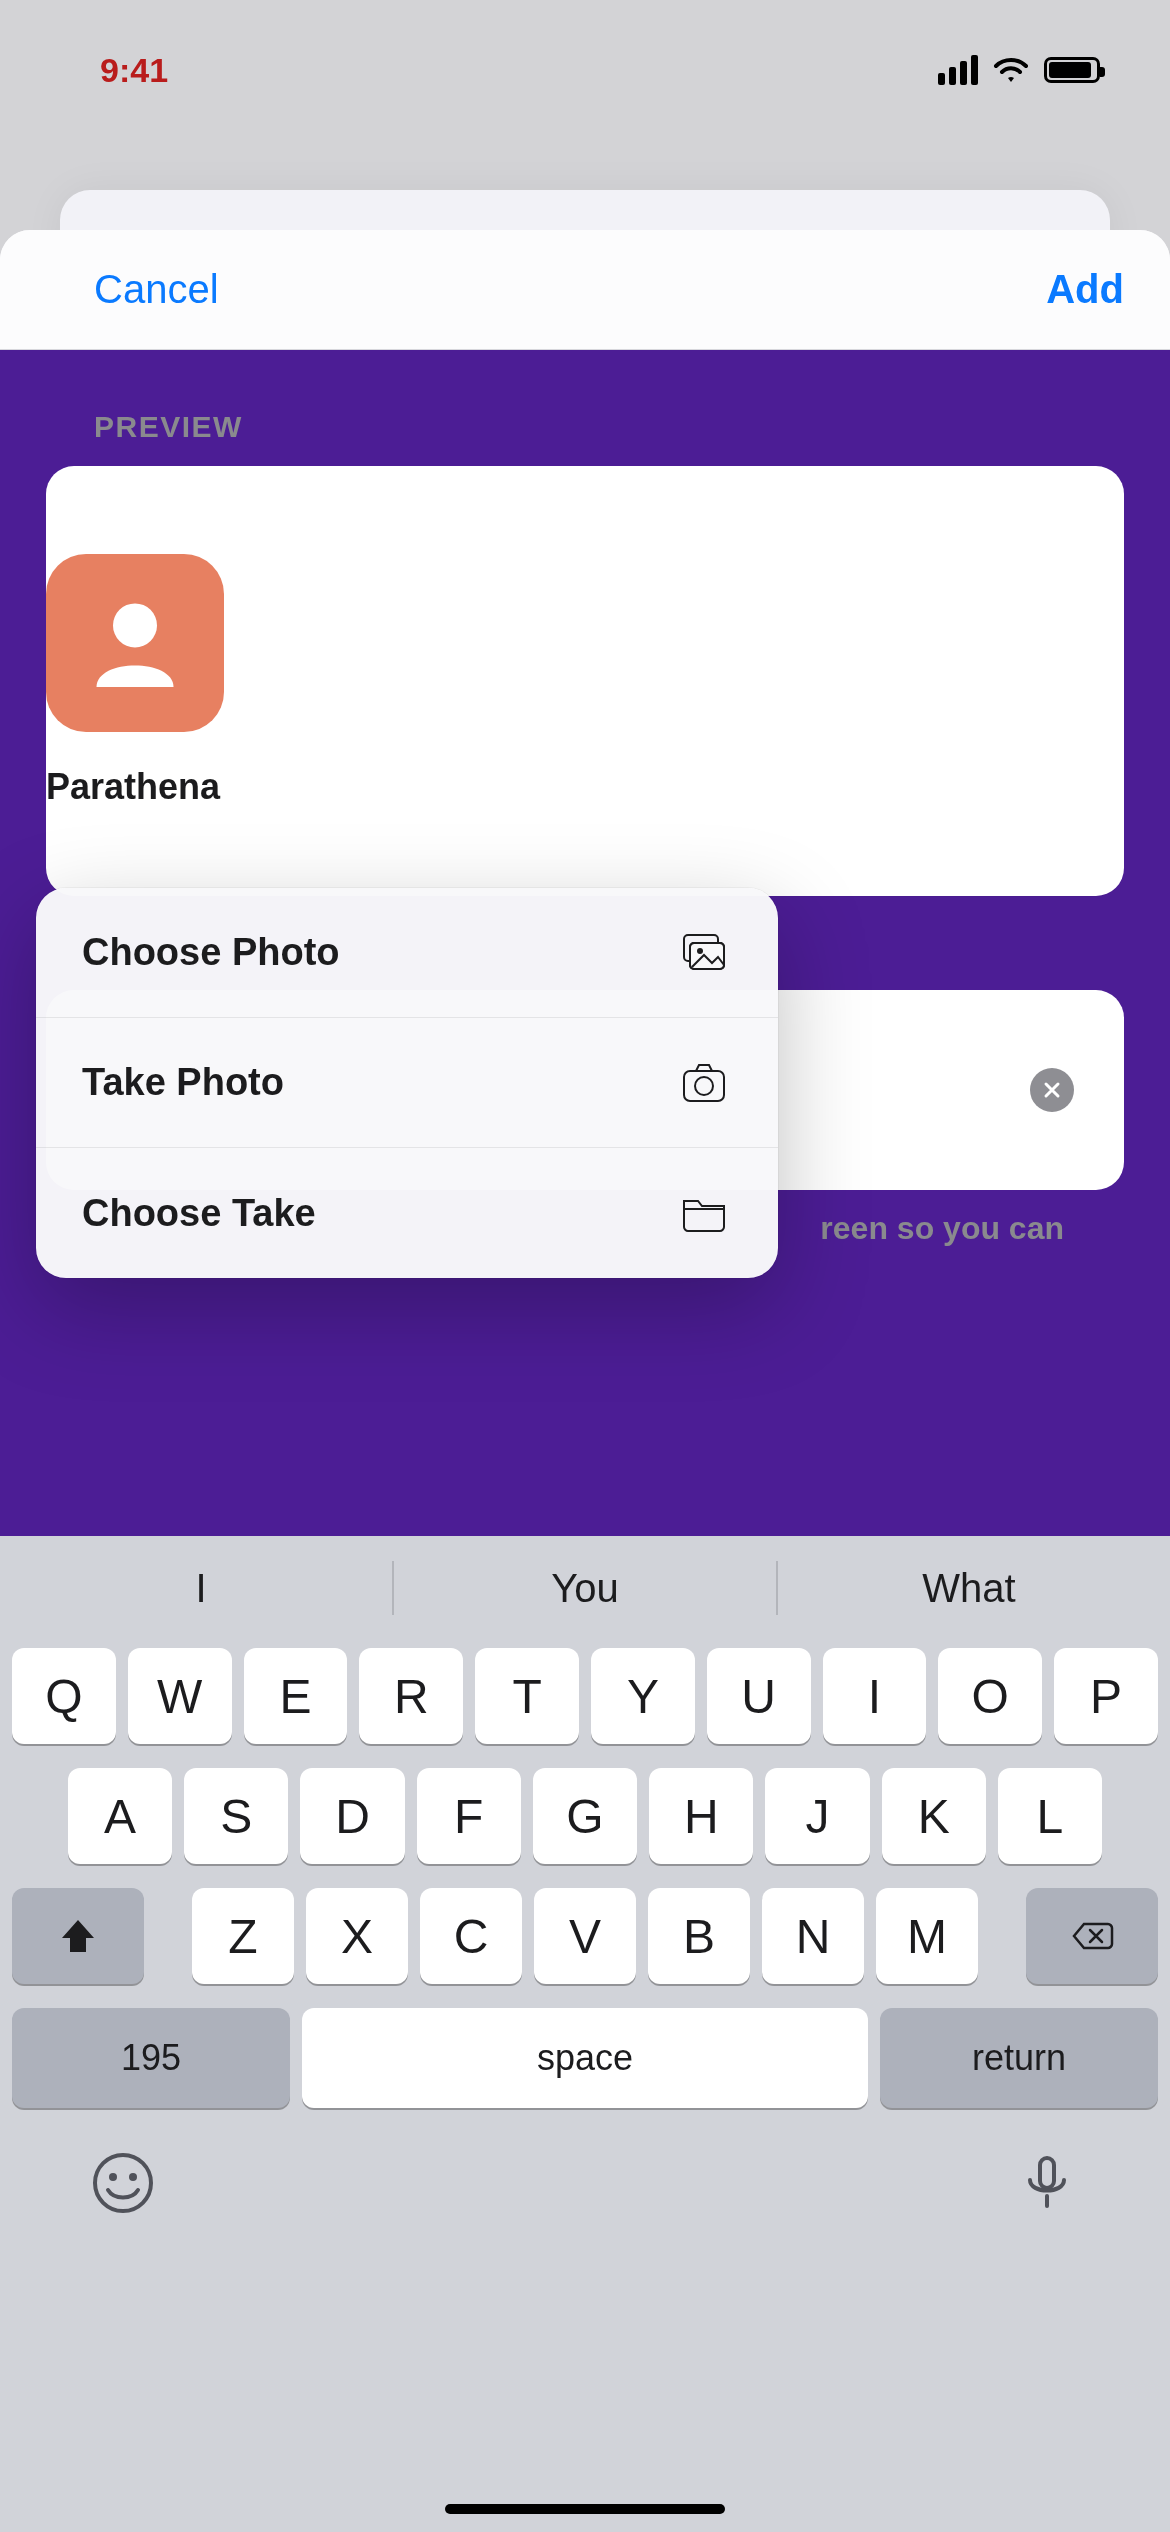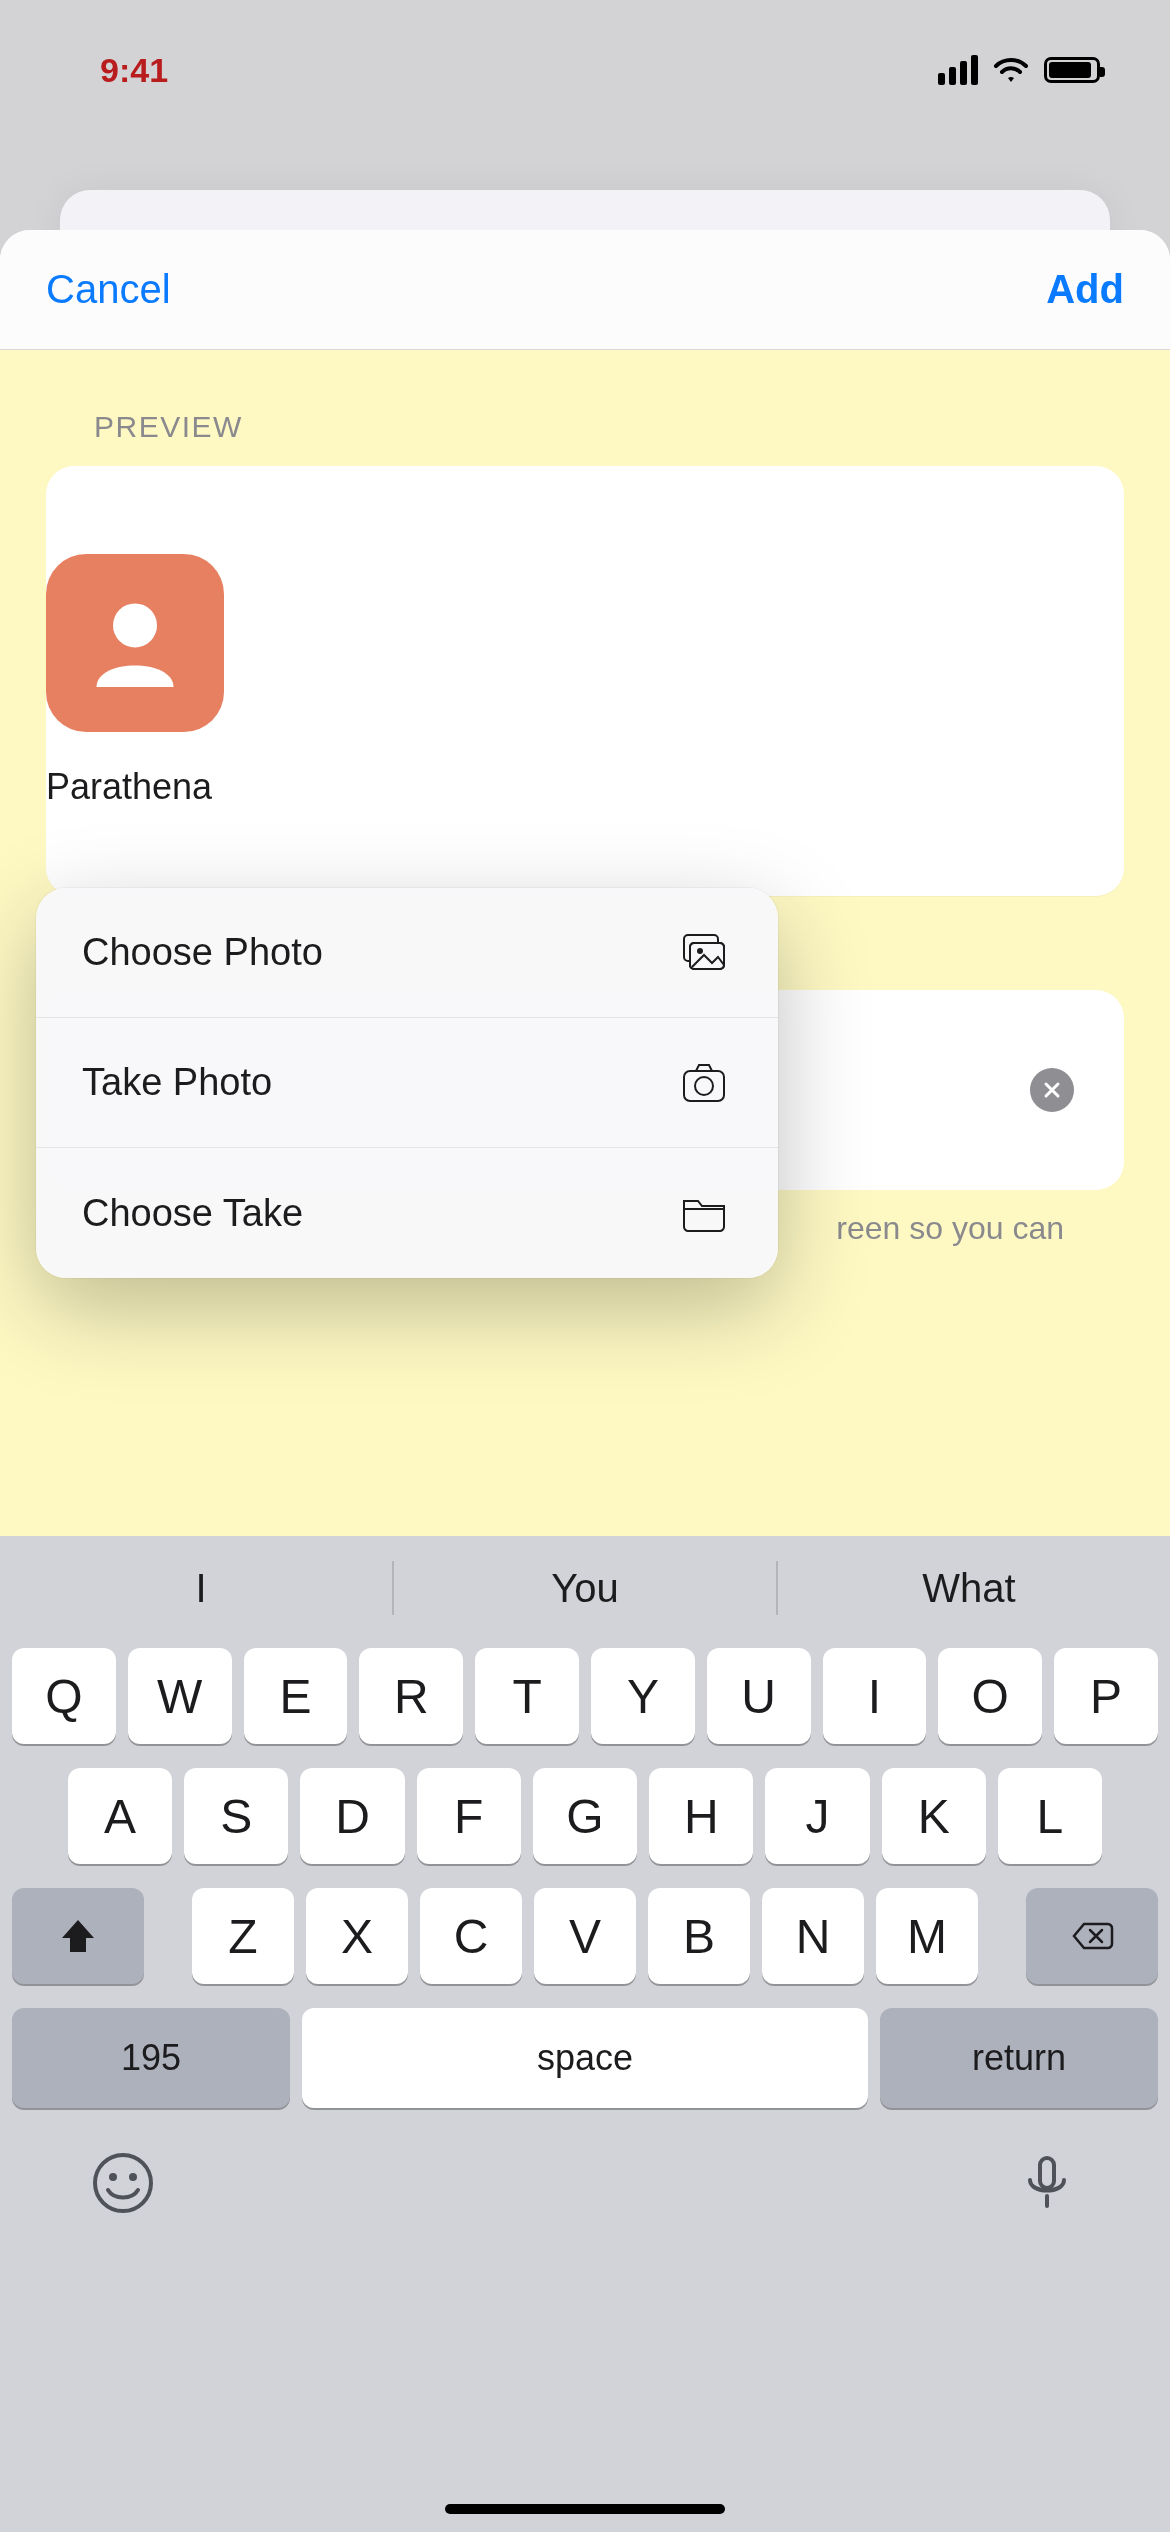--- a/index.html
+++ b/index.html
@@ -28,25 +28,25 @@
   .main-sheet {
     position:absolute; left:0; right:0; top:230px; bottom:0;
     background:#f2f2f6; border-radius:30px 30px 0 0; overflow:hidden;
   }
 
   
   .nav-bar {
     height:120px; background:#fcfcfd; display:flex; align-items:center; justify-content:space-between;
     padding:0 46px; border-bottom:1px solid #d7d7dc;
   }
-  .nav-bar .left, .nav-bar .right { font-size:40px; color:#0a7aff; }
+  .nav-bar .left, .nav-bar .right { font-size:40px; color:#0a7aff;margin-left:48px; }
   .nav-bar .right { font-weight:600; }
 
   
-  .content { position:absolute; top:120px; left:0; right:0; bottom:0; background:#fef9c3; }
+  .content { position:absolute; top:120px; left:0; right:0; bottom:0; background:#4c1d95;font-weight:bold; }
 
   .section-label {
     padding:60px 0 22px 94px; color:#8a8a8e; font-size:30px; letter-spacing:1.5px;
   }
 
   .preview-card {
     margin:0 46px; background:#fff; border-radius:28px; height:430px;
     display:flex; flex-direction:column; justify-content:center;
     box-shadow:0 1px 0 rgba(0,0,0,0.03);
   }

